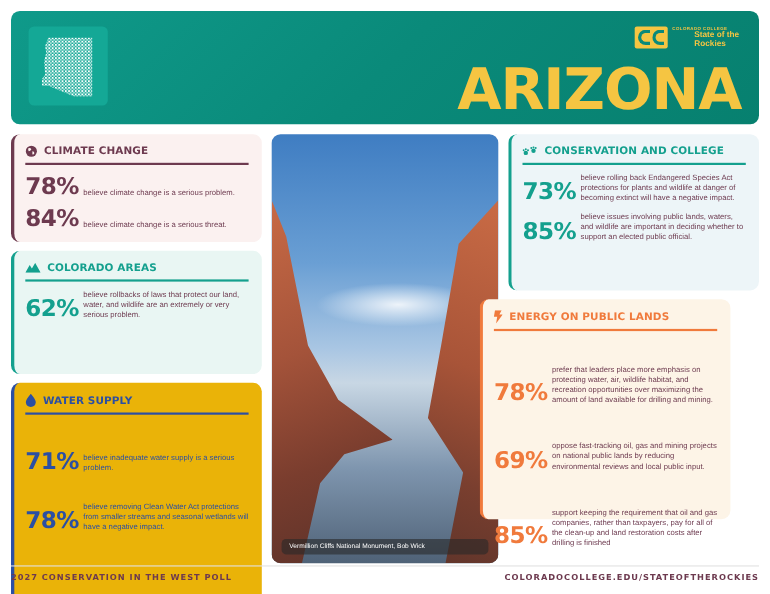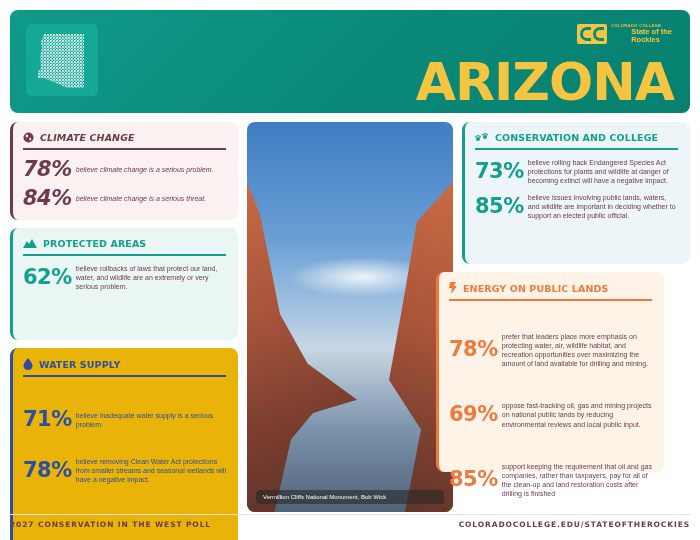--- a/index.html
+++ b/index.html
@@ -29,29 +29,29 @@
     position: absolute; right: 16px; top: 46px; font-size: 52px; font-weight: 900;
     color: #f5c542; letter-spacing: -1px; line-height: 1; font-family: "DejaVu Sans", sans-serif;
   }
 
   .card {
     position: absolute; border-radius: 8px; border-left: 3px solid; padding: 10px 12px 8px 10px;
   }
   .card-head { display: flex; align-items: center; gap: 6px; padding-bottom: 5px; border-bottom: 2px solid; }
   .card-head .title { font-size: 9.5px; font-weight: 900; letter-spacing: 0.1px; font-family: "DejaVu Sans", sans-serif; }
   .card-head svg { flex: 0 0 auto; }
-  .stat { display: flex; align-items: center; gap: 4px; }
+  .stat { display: flex; align-items: flex-end; gap: 4px; }
   .stat .pct {
     font-size: 21px; font-weight: 900; line-height: 1; font-family: "DejaVu Sans", sans-serif; letter-spacing: -0.5px;
     flex: 0 0 auto;
   }
   .stat .desc { font-size: 7px; line-height: 1.3; padding-top: 1px; }
 
   
-  .c-climate { left: 10px; top: 122px; width: 228px; height: 98px; background: #fbf1f0; border-color: #6d3a4f; font-style: italic; }
+  .c-climate { left: 10px; top: 122px; width: 228px; height: 98px; background: #fbf1f0; border-color: #6d3a4f; }
   .c-climate .card-head { border-color: #6d3a4f; }
   .c-climate .title, .c-climate .pct, .c-climate .desc { color: #6d3a4f; }
 
   
   .c-protected { left: 10px; top: 228px; width: 228px; height: 112px; background: #e9f6f3; border-color: #14a08e; }
   .c-protected .card-head { border-color: #14a08e; }
   .c-protected .title, .c-protected .pct { color: #14a08e; }
   .c-protected .desc { color: #6d3a4f; }
 
   
@@ -145,21 +145,21 @@
     <span class="pct">84%</span>
     <span class="desc">believe climate change is a serious threat.</span>
   </div>
 </div>
 
 <div class="card c-protected">
   <div class="card-head">
     <svg width="14" height="9" viewBox="0 0 14 9">
       <path d="M0 9 L4 2 L6 5 L9 0 L14 9 Z" fill="#14a08e"></path>
     </svg>
-    <span class="title">PROTECTED AREAS</span>
+    <span class="title">COLORADO AREAS</span>
   </div>
   <div class="stat" style="margin-top:7px">
     <span class="pct">62%</span>
     <span class="desc">believe rollbacks of laws that protect our land, water, and wildlife are an extremely or very serious problem.</span>
   </div>
 </div>
 
 <div class="card c-water">
   <div class="card-head">
     <svg width="10" height="12" viewBox="0 0 10 12">

